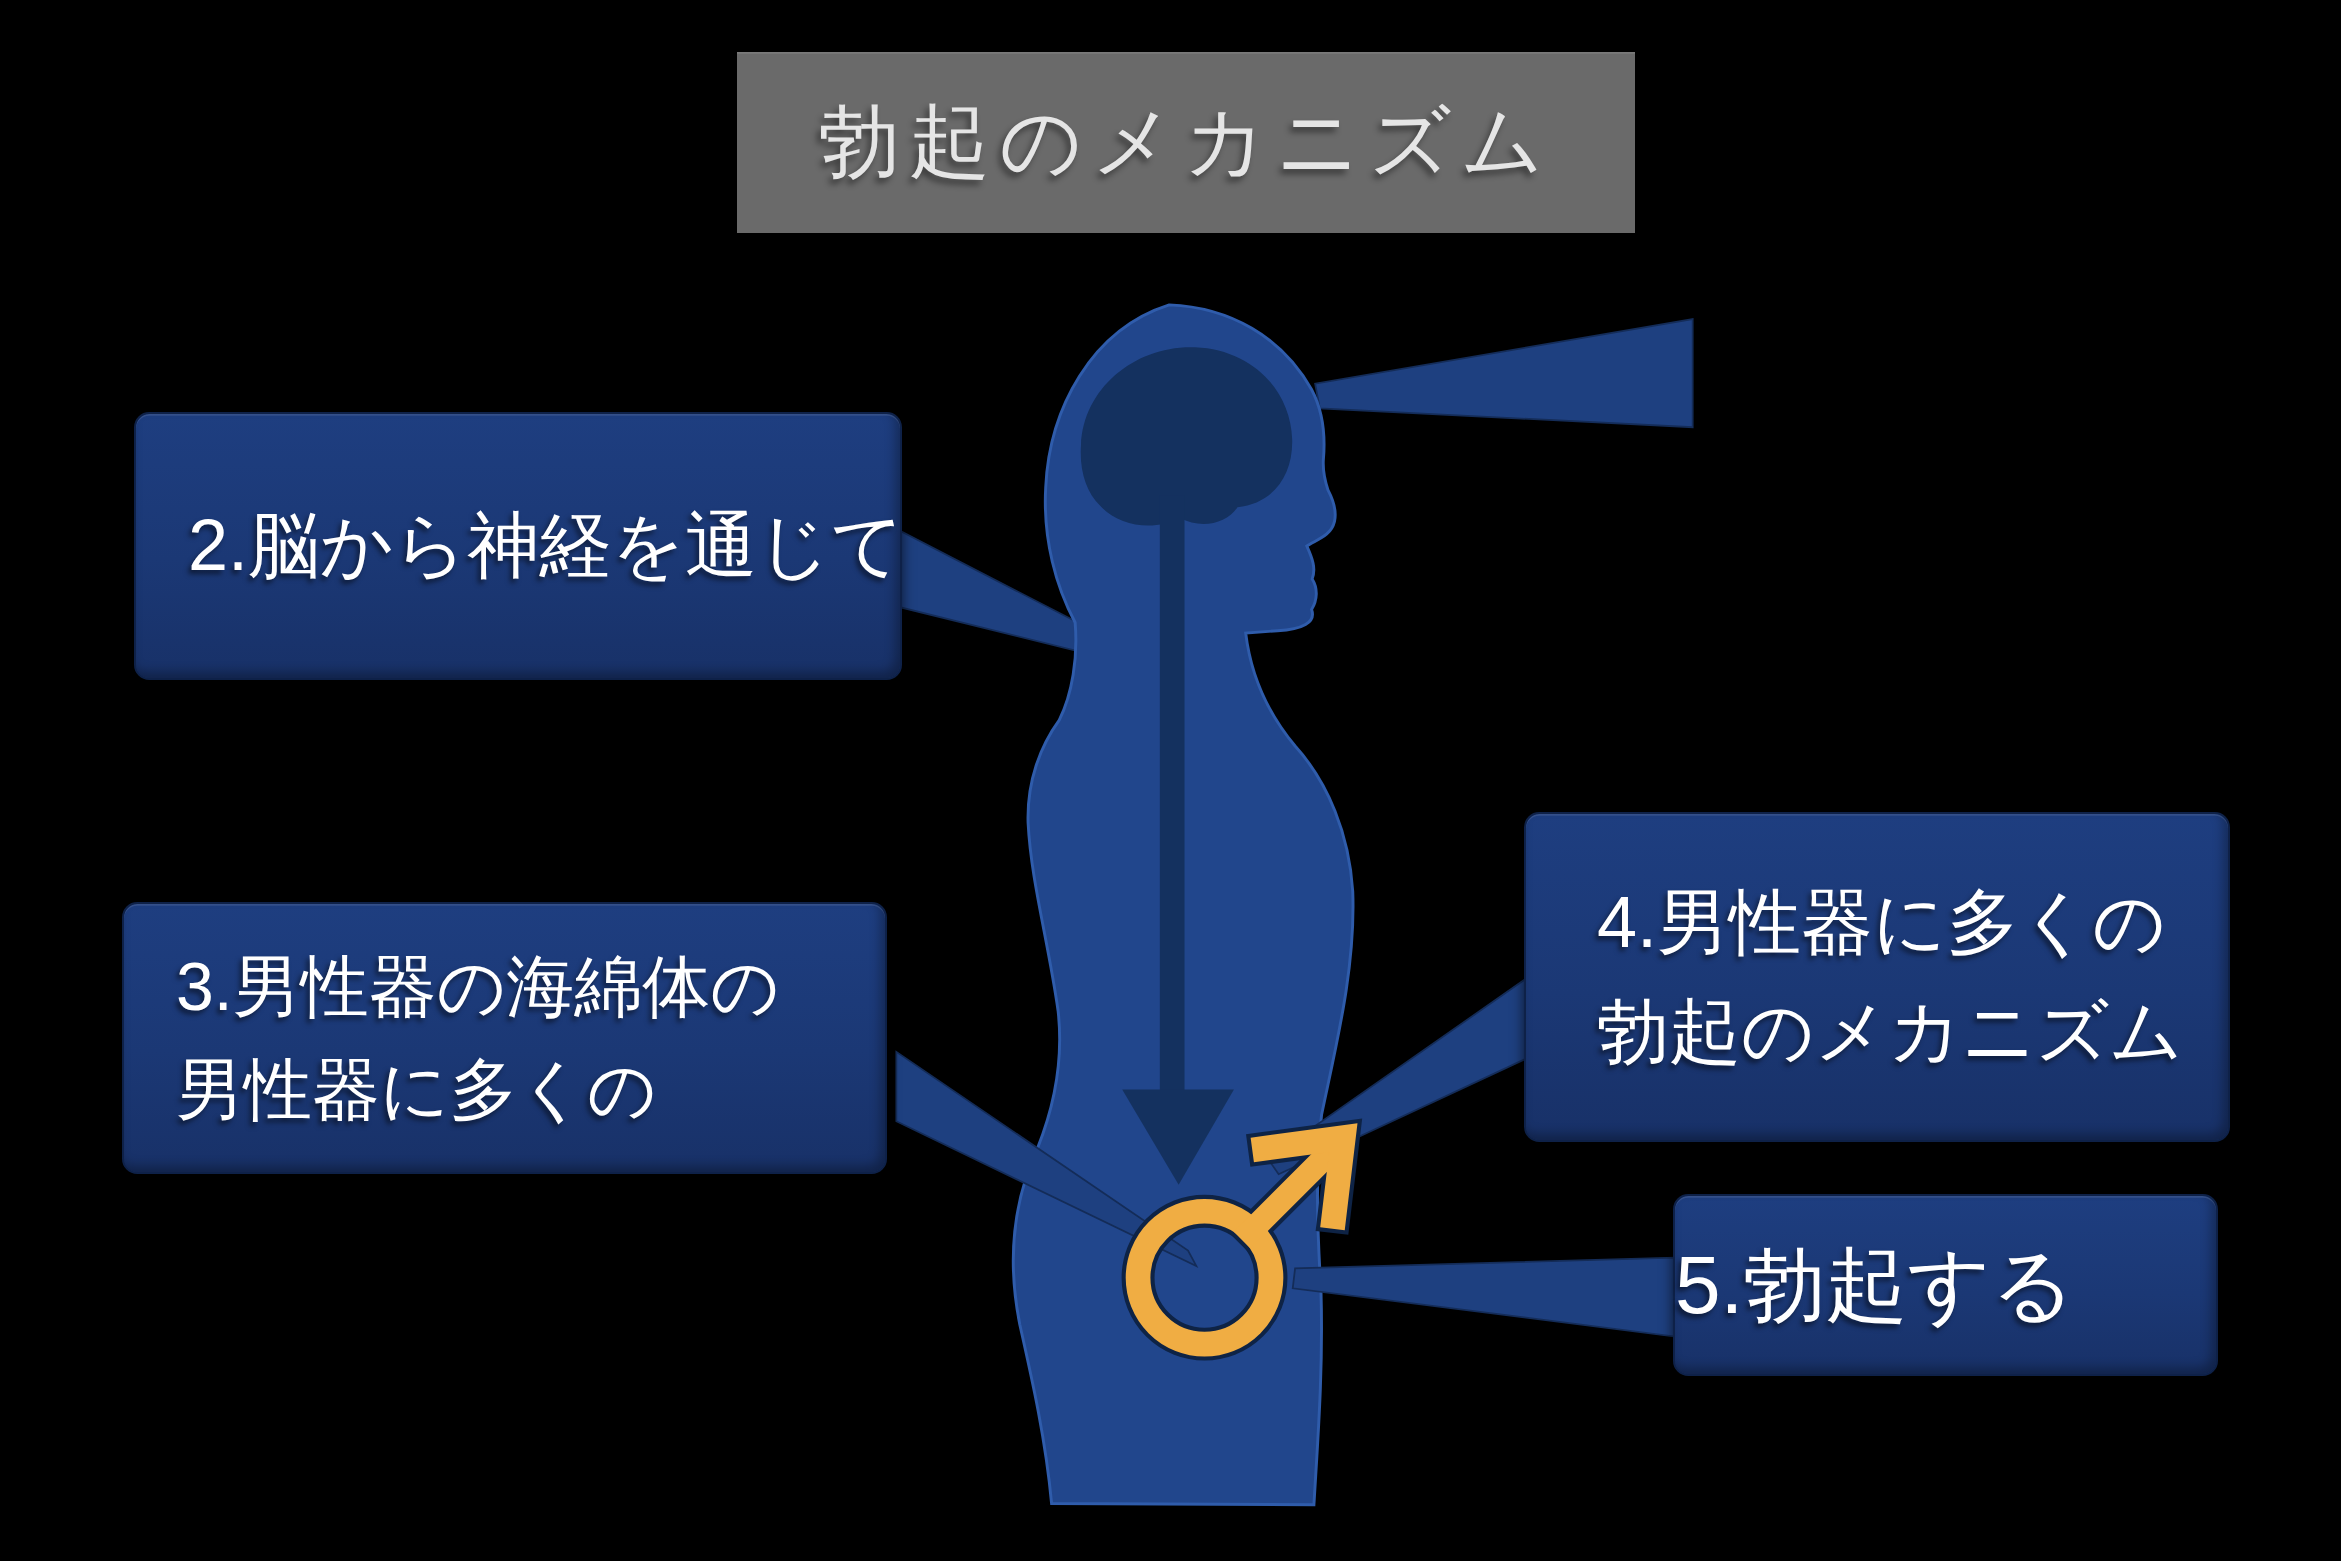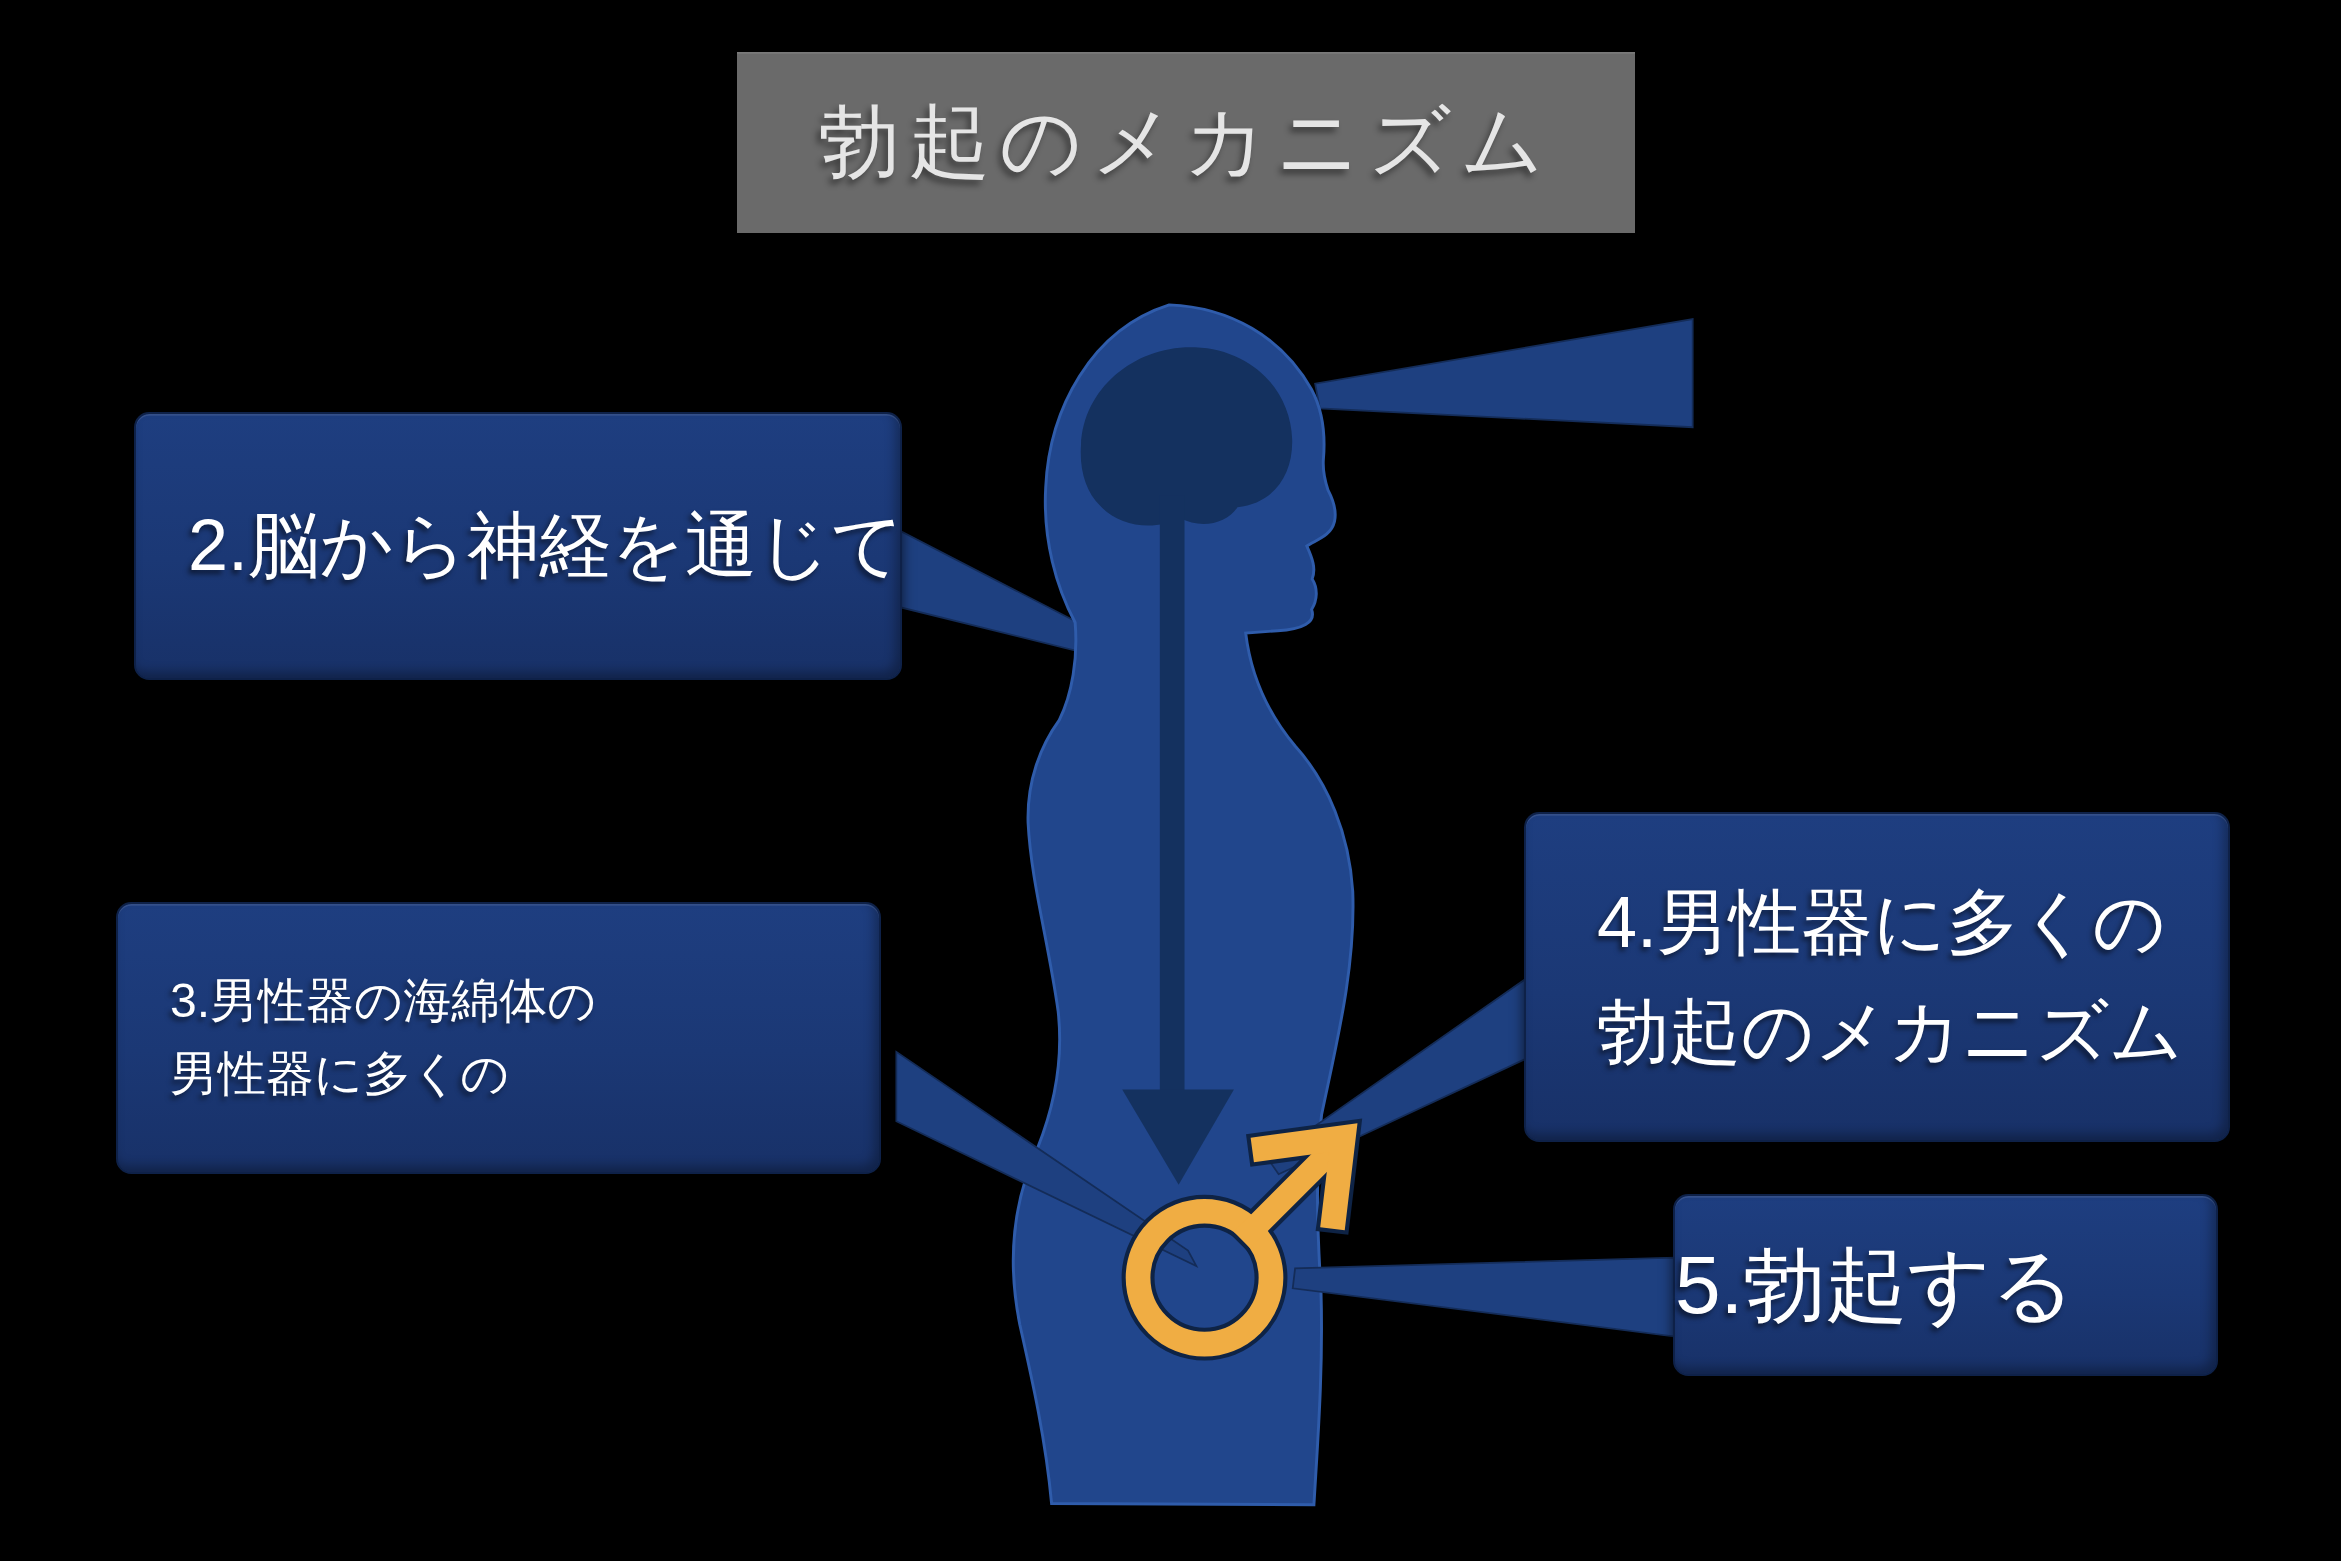--- a/index.html
+++ b/index.html
@@ -52,21 +52,21 @@
     flex-direction: column;
     justify-content: center;
   }
   .box .ln {
     white-space: nowrap;
     text-shadow: -2.9px 4.1px 5.3px rgba(0,0,0,0.5);
     line-height: 1.52;
   }
   .b1 { left: 1689px; top: 261px; width: 539px; height: 179px; font-size: 93px; align-items: center; }
   .b2 { left: 134px;  top: 412px; width: 768px; height: 268px; font-size: 72px; padding-left: 52px; }
-  .b3 { left: 116px;  top: 902px; width: 765px; height: 272px; font-size: 48px; padding-left: 52px; }
+  .b3 { left: 122px;  top: 902px; width: 765px; height: 272px; font-size: 68px; padding-left: 52px; }
   .b4 { left: 1524px; top: 812px; width: 706px; height: 330px; font-size: 72px; padding-left: 71px; }
   .b5 { left: 1673px; top: 1194px; width: 545px; height: 182px; font-size: 82px; align-items: flex-start; }
 </style>
 </head>
 <body>
 
 <div class="stage">
 
   <svg viewBox="0 0 3982 2655">
 

